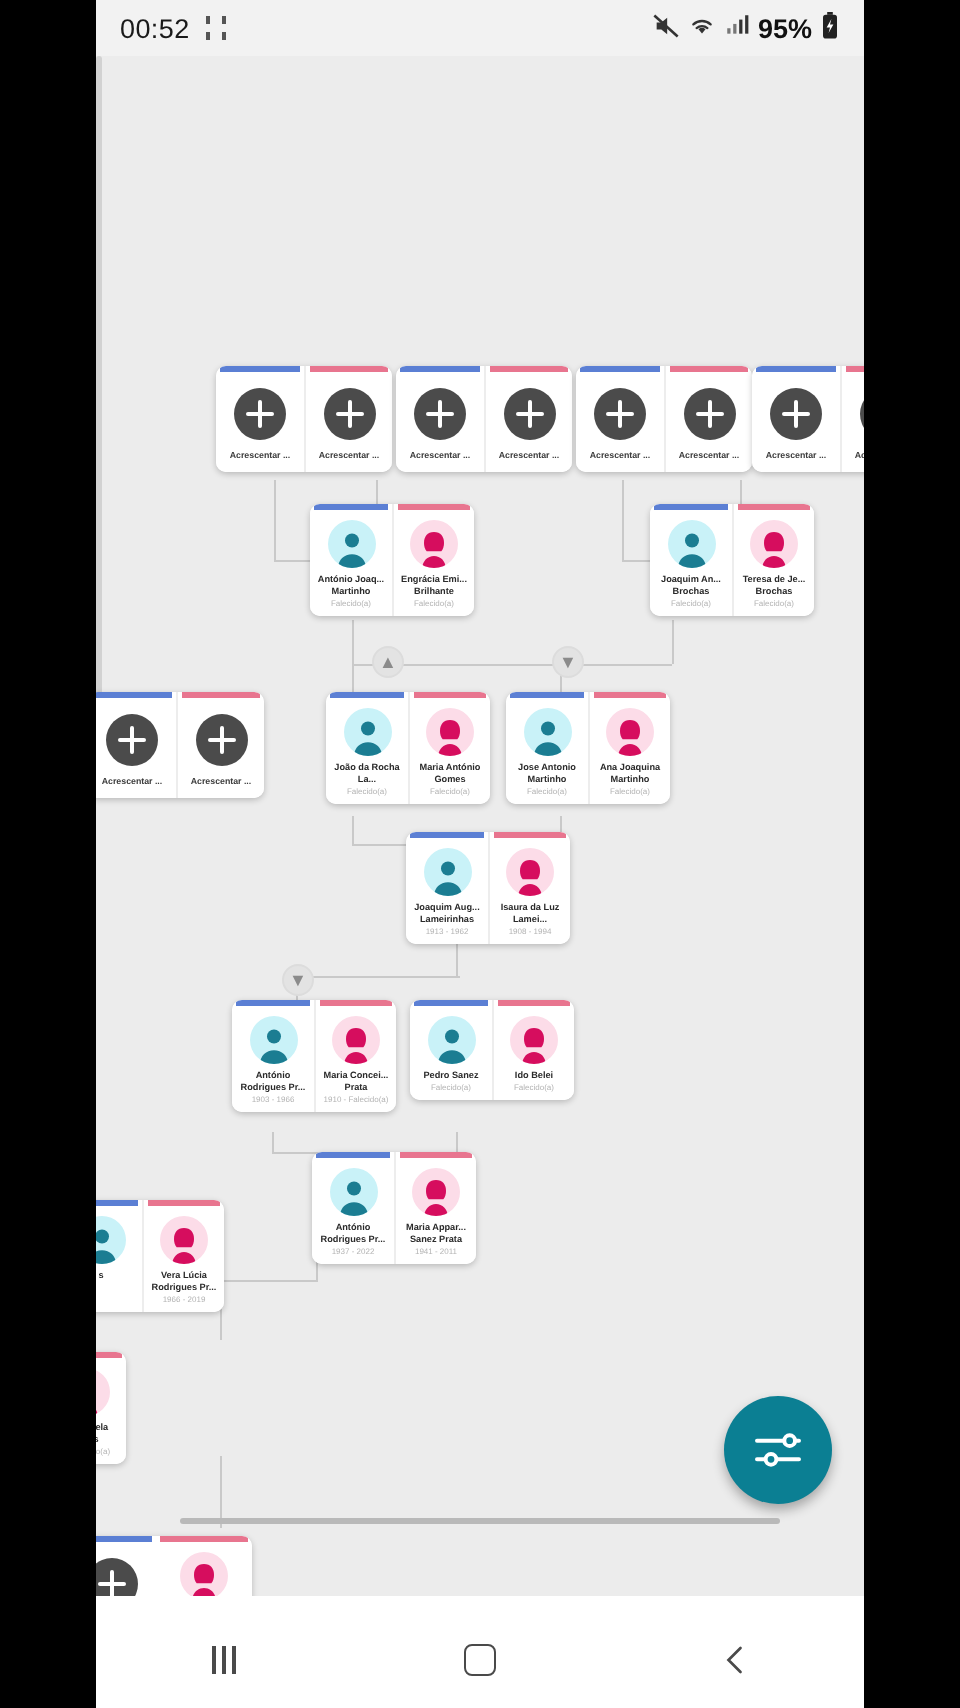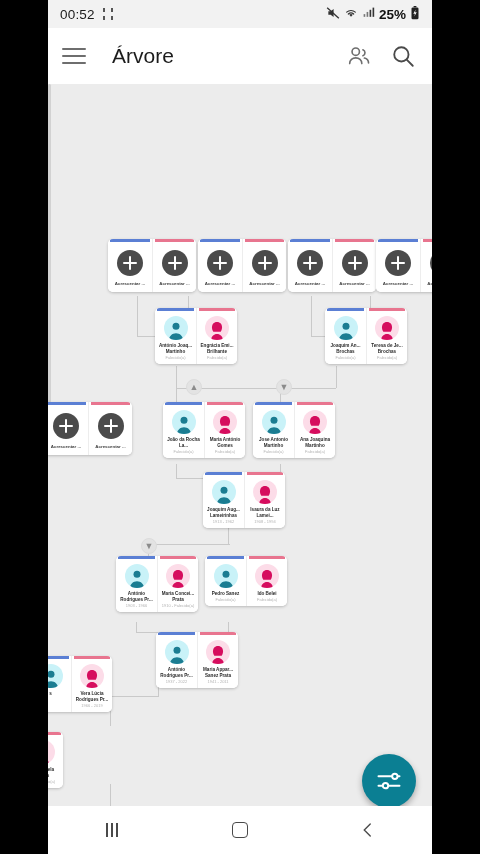--- a/index.html
+++ b/index.html
@@ -157,53 +157,31 @@
           </svg>
       </span>
       <span class="sicon">
         <svg width="13" height="13" viewBox="0 0 24 24">
           <rect x="3" y="15" width="3" height="5" fill="#777"></rect>
           <rect x="8.5" y="11" width="3" height="9" fill="#777"></rect>
           <rect x="14" y="7" width="3" height="13" fill="#333"></rect>
           <rect x="19.5" y="3" width="3" height="17" fill="#333"></rect>
         </svg>
       </span>
-      <span class="pct">25%</span>
+      <span class="pct">95%</span>
       <span class="sicon">
         <svg width="10" height="14" viewBox="0 0 12 20">
           <rect x="4" y="0" width="4" height="2" fill="#222"></rect>
           <rect x="1" y="2" width="10" height="17" rx="2" fill="#222"></rect>
           <path d="M7 5l-3.4 6H6l-1 4 3.4-6H6z" fill="#fff"></path>
         </svg>
       </span>
     </span>
   </div>
 
-  <div id="appbar">
-    <div class="hamb">
-      <span></span>
-        <span></span>
-        <span></span>
-    </div>
-    <div id="apptitle">Árvore</div>
-    <div class="sp"></div>
-    <div class="abicon">
-      <svg width="26" height="26" viewBox="0 0 24 24" fill="none" stroke="#6e6e6e" stroke-width="1.5">
-        <circle cx="9" cy="8" r="3.4"></circle>
-        <path d="M3.4 19c0-3.1 2.5-5.3 5.6-5.3s5.6 2.2 5.6 5.3" stroke-linecap="round"></path>
-        <path d="M15.6 6.2a3 3 0 010 5.6M17 13.9c2.2.5 3.8 2.4 3.8 4.6" stroke-linecap="round"></path>
-      </svg>
-    </div>
-    <div class="abicon">
-      <svg width="26" height="26" viewBox="0 0 24 24" fill="none" stroke="#4a4a4a" stroke-width="1.7">
-        <circle cx="10.5" cy="10.5" r="6.6"></circle>
-          <path d="M15.4 15.4L21 21" stroke-linecap="round"></path>
-      </svg>
-    </div>
-  </div>
 
   <div id="canvas">
     <div id="vscroll"></div>
 
     <div class="ln lnv" style="left:89px;  top:212px; height:40px;"></div>
     <div class="ln lnh" style="left:89px;  top:252px; width:27px;"></div>
     <div class="ln lnv" style="left:140px; top:212px; height:40px;"></div>
     <div class="ln lnh" style="left:122px; top:252px; width:19px;"></div>
     <div class="ln lnv" style="left:263px; top:212px; height:40px;"></div>
     <div class="ln lnh" style="left:263px; top:252px; width:25px;"></div>

